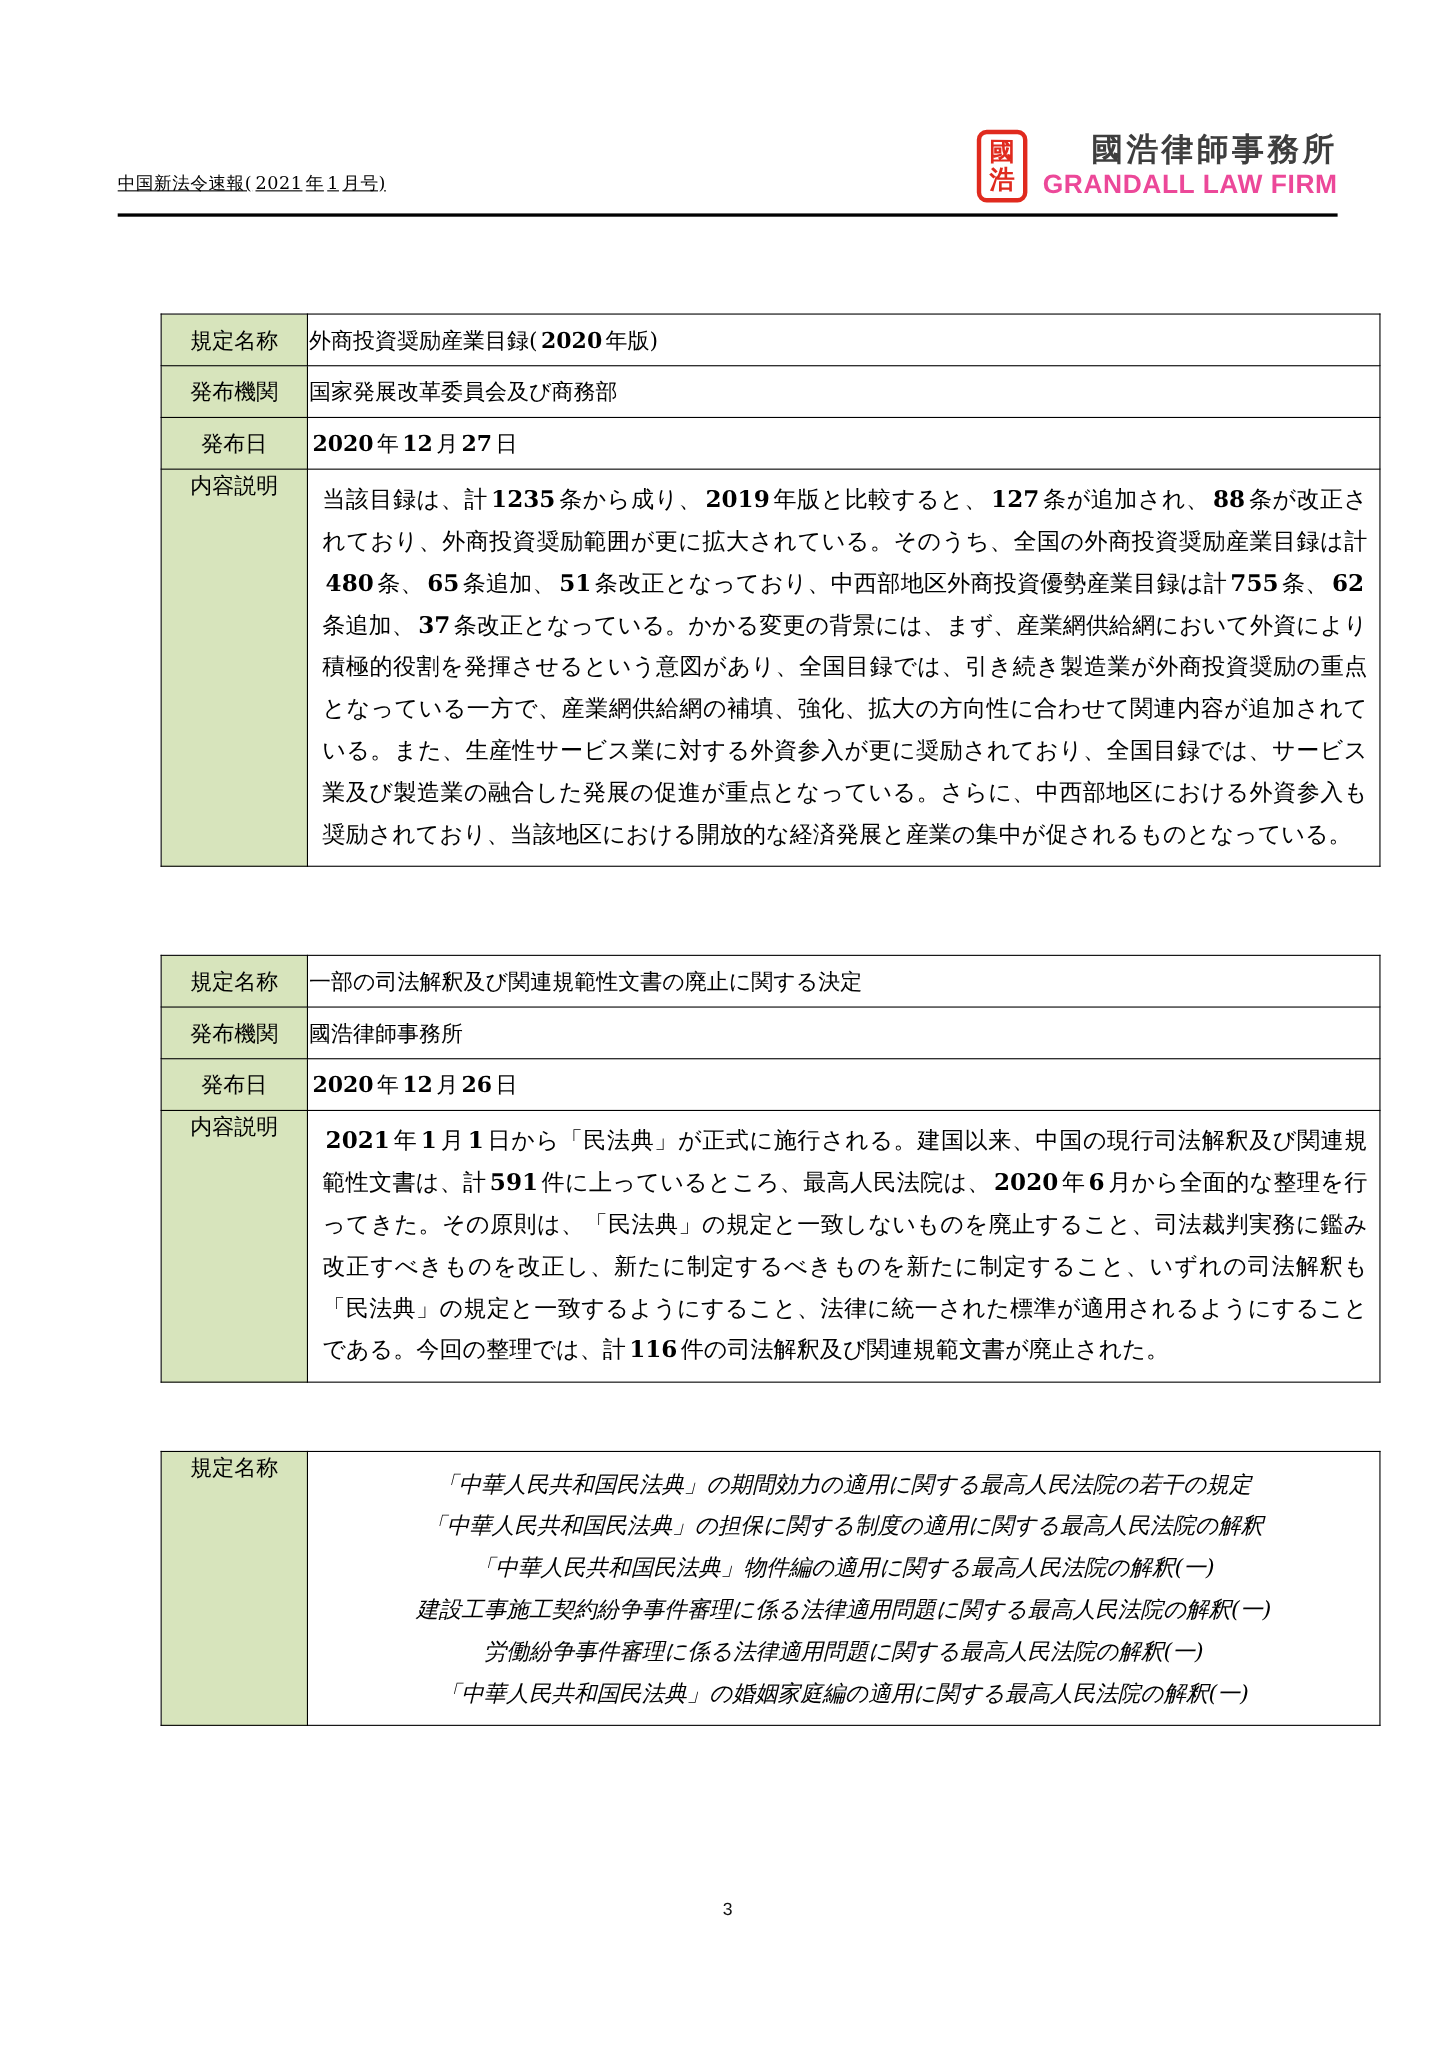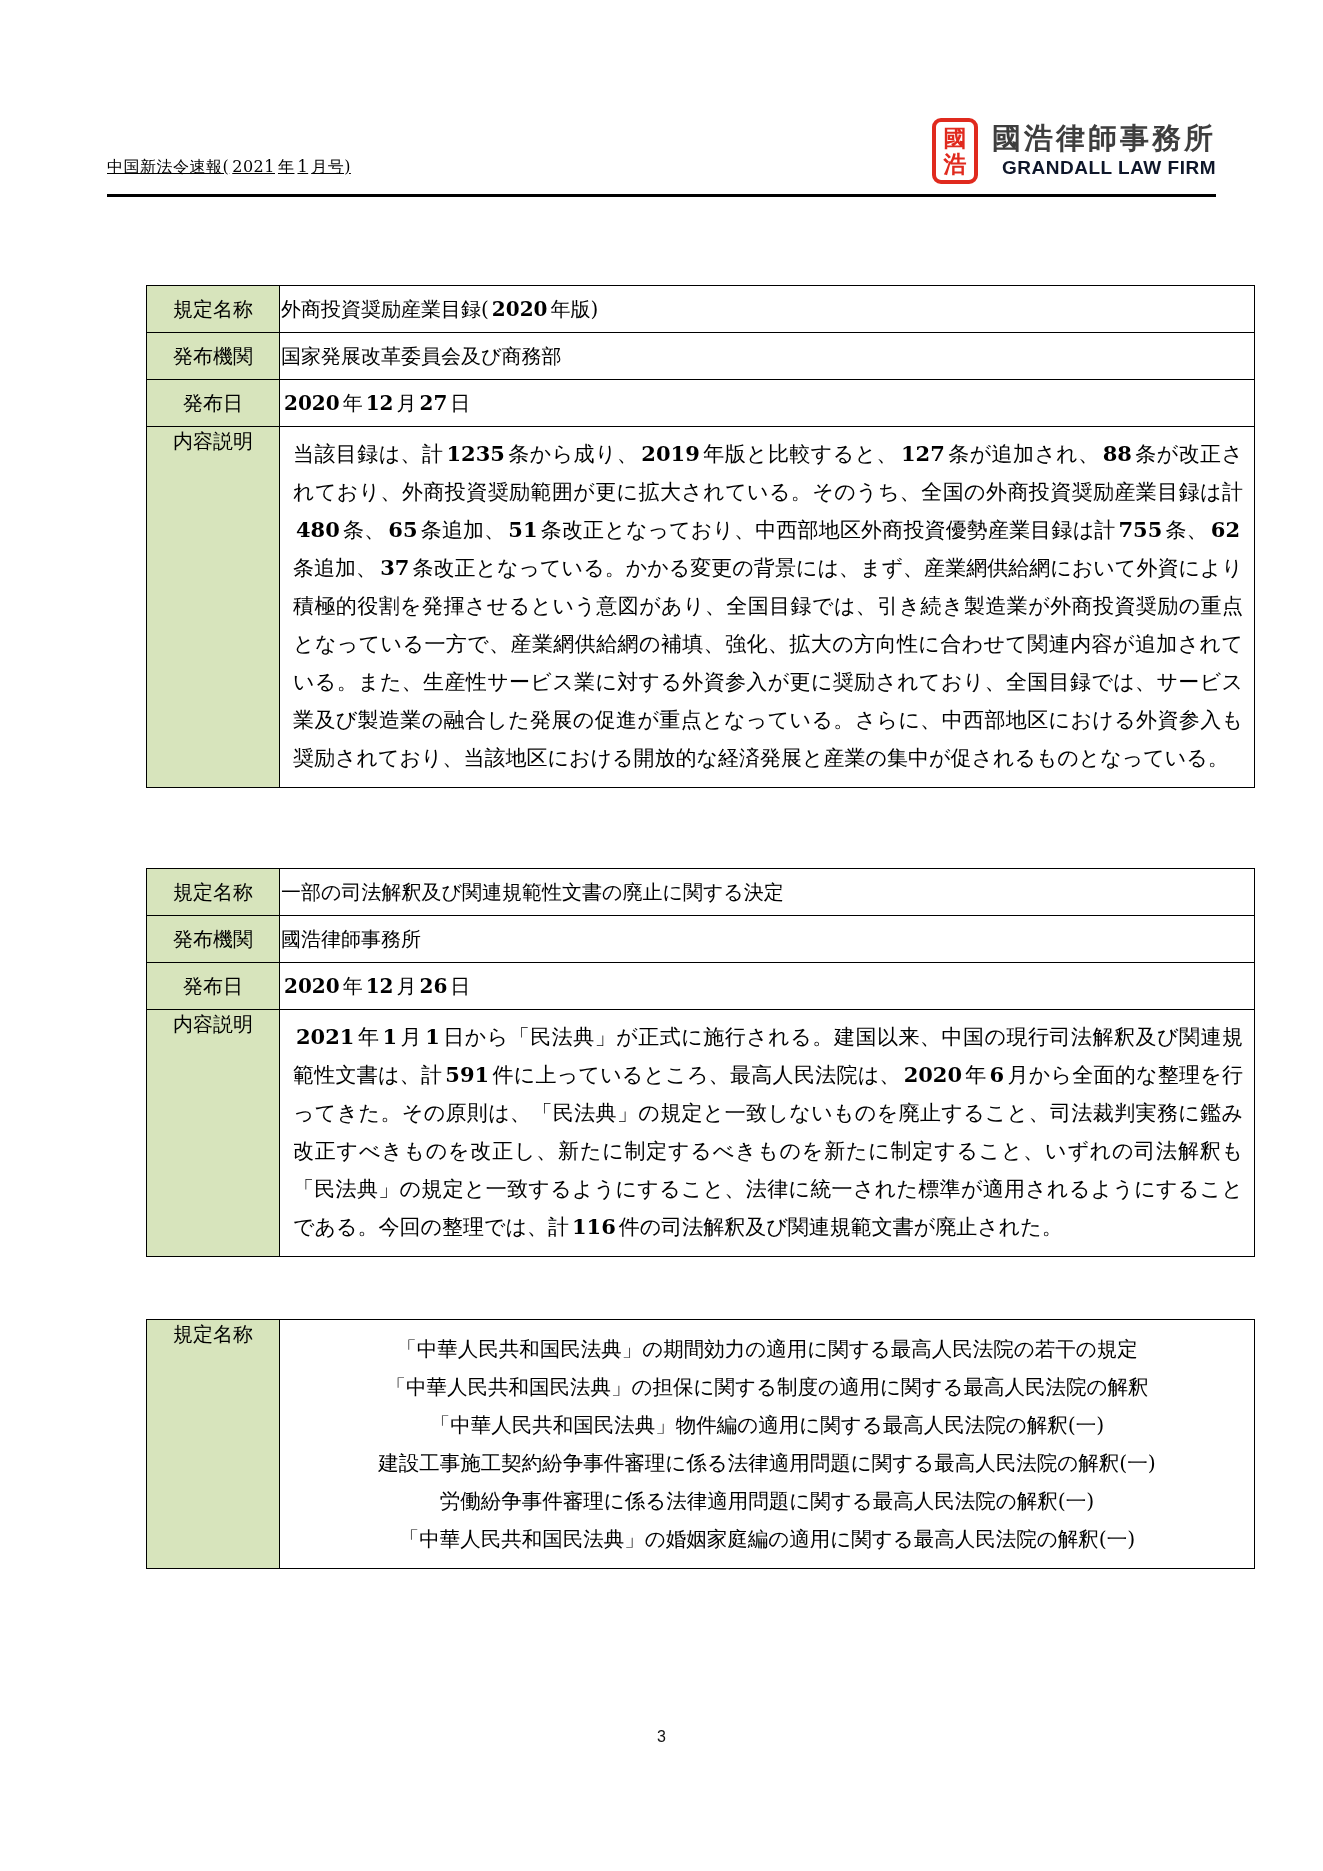--- a/index.html
+++ b/index.html
@@ -29,39 +29,39 @@
     font-weight: bold; font-size: 23px; line-height: 1.12;
     font-family: "DejaVu Serif", "Liberation Serif", serif;
   }
   .logo-text { display: flex; flex-direction: column; align-items: flex-end; }
   .logo-cjk {
     font-family: "DejaVu Sans", "Liberation Sans", sans-serif;
     font-size: 29px; font-weight: 600; color: #3e3e3e; letter-spacing: 3px; line-height: 1.1;
   }
   .logo-en {
     font-family: "Liberation Sans", "DejaVu Sans", sans-serif;
-    font-size: 19px; font-weight: bold; color: #0f172a; letter-spacing: 0.5px; margin-top: 3px;
+    font-size: 24px; font-weight: bold; color: #ec4899; letter-spacing: 0.5px; margin-top: 3px;
   }
   
   table.info { width: 100%; border-collapse: collapse; table-layout: fixed; margin-left: 39px; }
   table.info td { border: 1.5px solid #000000; }
   .label-cell {
     background: #d7e4bc;
     width: 133px;
     text-align: center; vertical-align: middle;
     font-size: 20px;
   }
   .label-top { vertical-align: top; }
   .value-cell { text-align: left; vertical-align: middle; height: 47px; font-size: 20px; }
   .desc-cell {
     font-size: 21px; line-height: 38px;
     text-align: justify;
     padding: 8px 11px 10px 13px;
   }
-  .lines-cell { padding: 10px 20px; }
+  .lines-cell { padding: 10px 20px; font-style: italic; }
   .reg-line { text-align: center; font-size: 20.5px; line-height: 38px; }
   .t1 { margin-top: 88px; }
   .t2 { margin-top: 80px; }
   .t3 { margin-top: 62px; }
   
   .num { margin: 0 3px; }
   [data-num-format="bold"] .num { font-weight: bold; }
   
   .footer {
     position: absolute; left: 0; right: 0; bottom: 125px;

